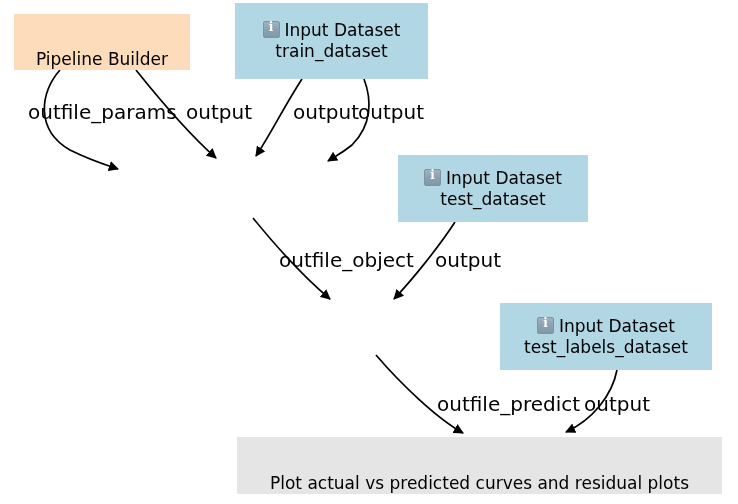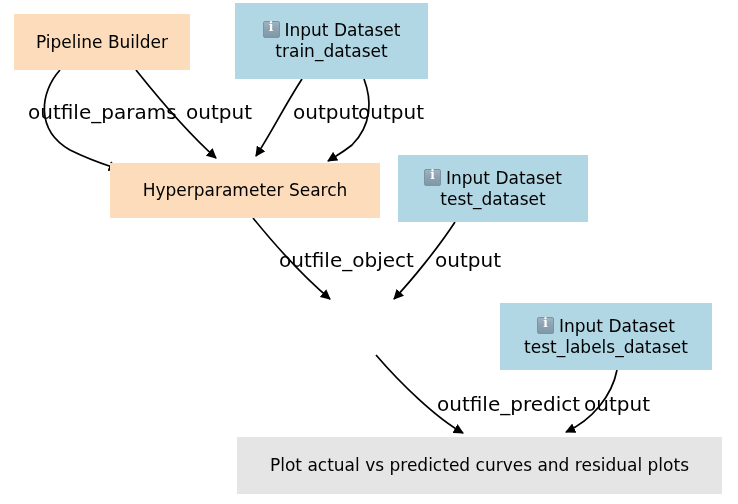--- a/index.html
+++ b/index.html
@@ -33,20 +33,21 @@
     align-items: center;
     justify-content: center;
     text-align: center;
     color: #000000;
     font-size: 17px;
     line-height: 21px;
     z-index: 2;
   }
   .node.tool {
     background: #fcdcbb;
+    align-items: flex-end;
   }
   .node.dataset {
     background: #b1d7e4;
   }
   .node-inner {
     padding: 0 6px;
     width: 100%;
   }
   .ds-line1 {
     display: block;
@@ -118,23 +119,20 @@
     <div class="node-inner">Pipeline Builder</div>
   </div>
 
   <div class="node dataset" style="left: 235px; top: 3px; width: 193px; height: 76px; background: rgb(177, 215, 228);">
     <div class="node-inner">
       <span class="ds-line1"><span class="info-icon"></span><span>Input Dataset</span></span>
       <span class="ds-line2">train_dataset</span>
     </div>
   </div>
 
-  <div class="node tool" style="left: 110px; top: 163px; width: 270px; height: 55px; background: rgb(252, 220, 187);">
-    <div class="node-inner">Hyperparameter Search</div>
-  </div>
 
   <div class="node dataset" style="left: 398px; top: 155px; width: 190px; height: 67px; background: rgb(177, 215, 228);">
     <div class="node-inner">
       <span class="ds-line1"><span class="info-icon"></span><span>Input Dataset</span></span>
       <span class="ds-line2">test_dataset</span>
     </div>
   </div>
 
 
   <div class="node dataset" style="left: 500px; top: 303px; width: 212px; height: 67px; background: rgb(177, 215, 228);">

